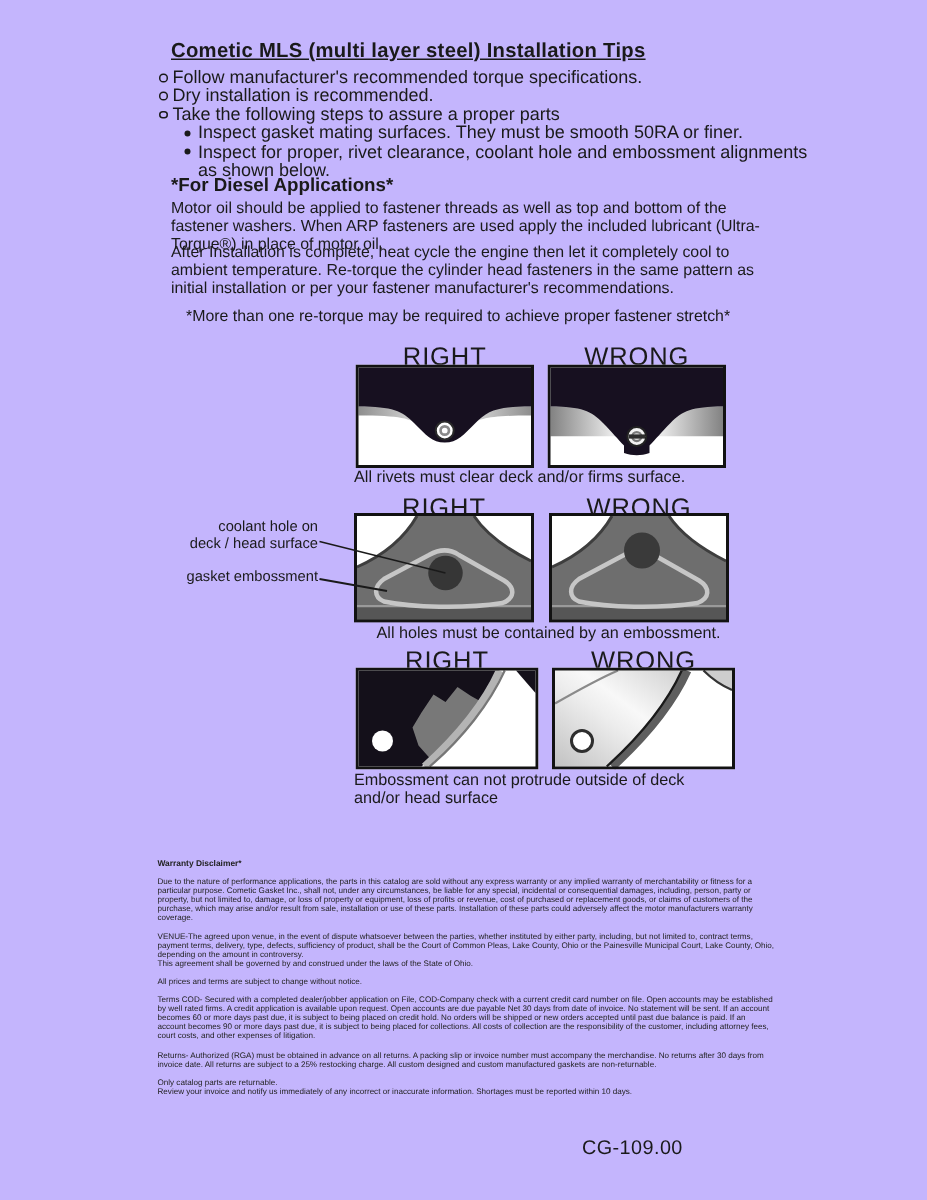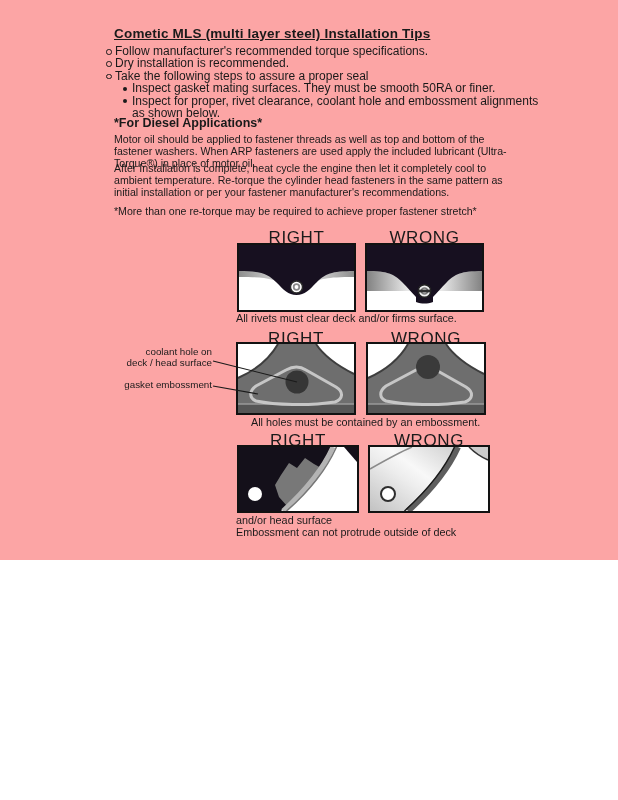--- a/index.html
+++ b/index.html
@@ -1,21 +1,21 @@
 <!DOCTYPE html>
 <html><head>
 <meta charset="utf-8">
 <style>
   html,body { margin:0; padding:0; }
   body {
     width:618px; height:800px; background:#ffffff;
     font-family:"Liberation Sans", sans-serif; color:#1a1a1a;
     -webkit-font-smoothing:antialiased;
   }
-  .page { position:relative; width:618px; height:560px; overflow:hidden; background:#fca5a5; }
+  .page { position:relative; width:618px; height:800px; overflow:hidden; background:#c4b5fd; }
 
   .title {
     position:absolute; left:114px; top:26px;
     font-size:13.5px; font-weight:bold; text-decoration:underline; letter-spacing:0.2px;
   }
 
   .tips { position:absolute; left:106px; top:45px; width:440px; font-size:12px; line-height:12.4px; }
   .tip { position:relative; padding-left:9px; }
   .tip .o-bullet {
     position:absolute; left:0; top:4px; width:3.5px; height:3.5px;
@@ -24,21 +24,21 @@
   .tip.sub { margin-left:17px; }
   .tip .dot-bullet {
     position:absolute; left:0; top:4.5px; width:4px; height:4px;
     background:#1a1a1a; border-radius:50%;
   }
 
   .diesel-heading { position:absolute; left:114px; top:116px; font-size:12.5px; font-weight:bold; }
   .para { position:absolute; left:114px; width:398px; font-size:10.6px; line-height:12.2px; }
   .para.p1 { top:133px; }
   .para.p2 { top:162px; }
-  .para.note { top:205px; }
+  .para.note { top:205px;margin-left:10px; }
 
   .fig-header { position:absolute; font-size:17px; letter-spacing:0.6px; text-align:center; }
   .fig-caption { position:absolute; font-size:10.8px; line-height:11.8px; }
 
   .figbox { position:absolute; }
   .figbox svg { display:block; }
 
   .coolant-label, .emboss-label {
     position:absolute; left:95px; width:117px; text-align:right;
     font-size:9.8px; line-height:11px;
@@ -66,21 +66,21 @@
     <div class="tip">
       <span class="o-bullet"></span>
       <span>Follow manufacturer's recommended torque specifications.</span>
     </div>
     <div class="tip">
       <span class="o-bullet"></span>
       <span>Dry installation is recommended.</span>
     </div>
     <div class="tip">
       <span class="o-bullet"></span>
-      <span>Take the following steps to assure a proper seal</span>
+      <span>Take the following steps to assure a proper parts</span>
     </div>
     <div class="tip sub">
       <span class="dot-bullet"></span>
       <span>Inspect gasket mating surfaces.  They must be smooth 50RA or finer.</span>
     </div>
     <div class="tip sub">
       <span class="dot-bullet"></span>
       <span>Inspect for proper, rivet clearance, coolant hole and embossment alignments as shown below.</span>
     </div>
   </div>
@@ -216,22 +216,22 @@
       <path d="M90,2 C80,24 62,46 40,66" fill="none" stroke="#5e5e5e" stroke-width="6"></path>
       <path d="M86.5,2 C76.5,24 58.5,46 36.5,66" fill="none" stroke="#1a1a1a" stroke-width="1.5"></path>
       <path d="M101,2 H120 V15 C112,11 106,7 101,2 Z" fill="#cdcdcd"></path>
       <path d="M101,2 C107,8 113,12 120,15" fill="none" stroke="#333333" stroke-width="1.5"></path>
       <circle cx="20" cy="49" r="7" fill="#ffffff" stroke="#2e2e2e" stroke-width="2"></circle>
       <rect x="1" y="1" width="120" height="66" fill="none" stroke="#121212" stroke-width="2"></rect>
     </svg>
   </div>
 
   <div class="fig-caption" style="left:236px; top:515px; width:250px;">
+    <div>Embossment can not protrude outside of deck</div>
     <div>and/or head surface</div>
-    <div>Embossment can not protrude outside of deck</div>
   </div>
 
   <div class="legal">
     <div class="lg-head">Warranty Disclaimer*</div>
     <div class="lg-p">Due to the nature of performance applications, the parts in this catalog are sold without any express warranty or any implied warranty of merchantability or fitness for a particular purpose.  Cometic Gasket Inc., shall not, under any circumstances, be liable for any special, incidental or consequential damages, including, person, party or property, but not limited to, damage, or loss of property or equipment, loss of profits or revenue, cost of purchased or replacement goods, or claims of customers of the purchase, which may arise and/or result from sale, installation or use of these parts.  Installation of these parts could adversely affect the motor manufacturers warranty coverage.</div>
     <div class="lg-tight">VENUE-The agreed upon venue, in the event of dispute whatsoever between the parties, whether instituted by either party, including, but not limited to, contract terms, payment terms, delivery, type, defects, sufficiency of product, shall be the Court of Common Pleas, Lake County, Ohio or the Painesville Municipal Court, Lake County, Ohio, depending on the amount in controversy.</div>
     <div class="lg-p">This agreement shall be governed by and construed under the laws of the State of Ohio.</div>
     <div class="lg-p">All prices and terms are subject to change without notice.</div>
     <div class="lg-p">Terms COD- Secured with a completed dealer/jobber application on File, COD-Company check with a current credit card number on file.  Open accounts may be established by well rated firms.  A credit application is available upon request.  Open accounts are due payable Net 30 days from date of invoice.  No statement will be sent.  If an account becomes 60 or more days past due, it is subject to being placed on credit hold.  No orders will be shipped or new orders accepted until past due balance is paid.  If an account becomes 90 or more days past due, it is subject to being placed for collections.  All costs of collection are the responsibility of the customer, including attorney fees, court costs, and other expenses of litigation.</div>
     <div class="lg-p">Returns- Authorized (RGA) must be obtained in advance on all returns.  A packing slip or invoice number must accompany the merchandise.  No returns after 30 days from invoice date.  All returns are subject to a 25% restocking charge.  All custom designed and custom manufactured gaskets are non-returnable.</div>

